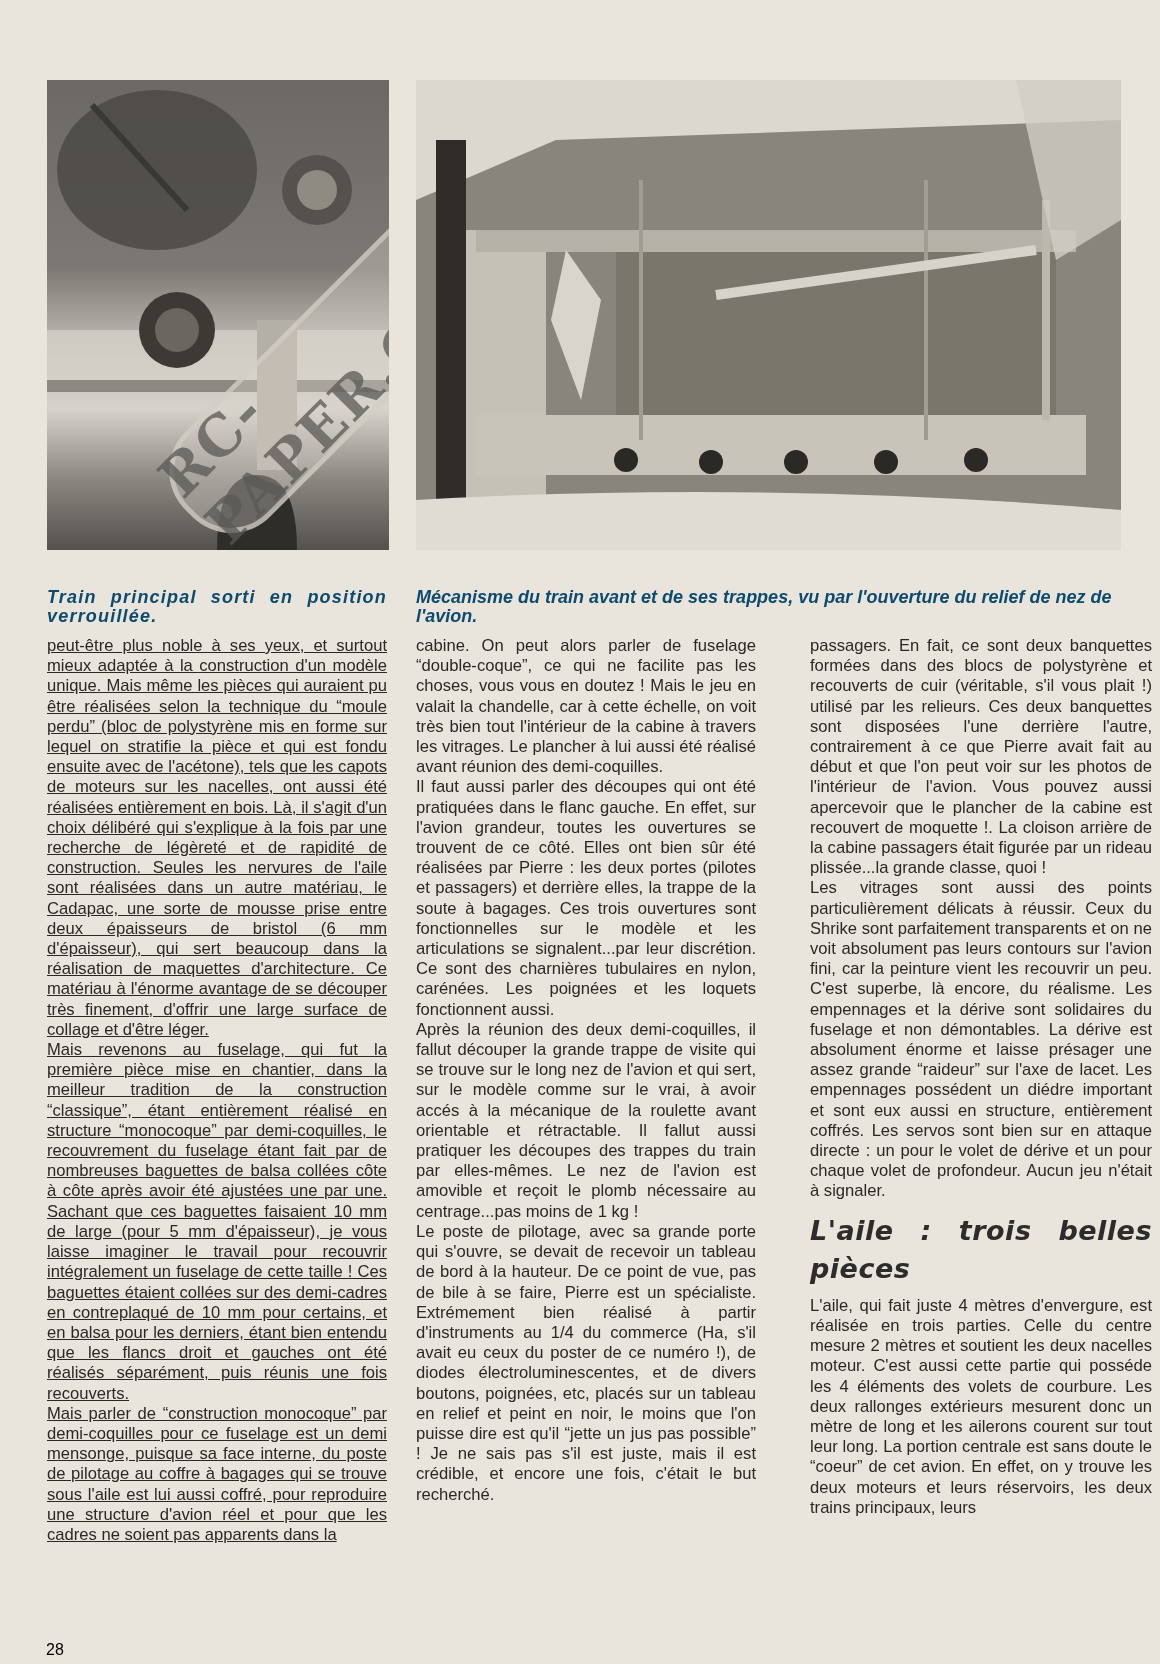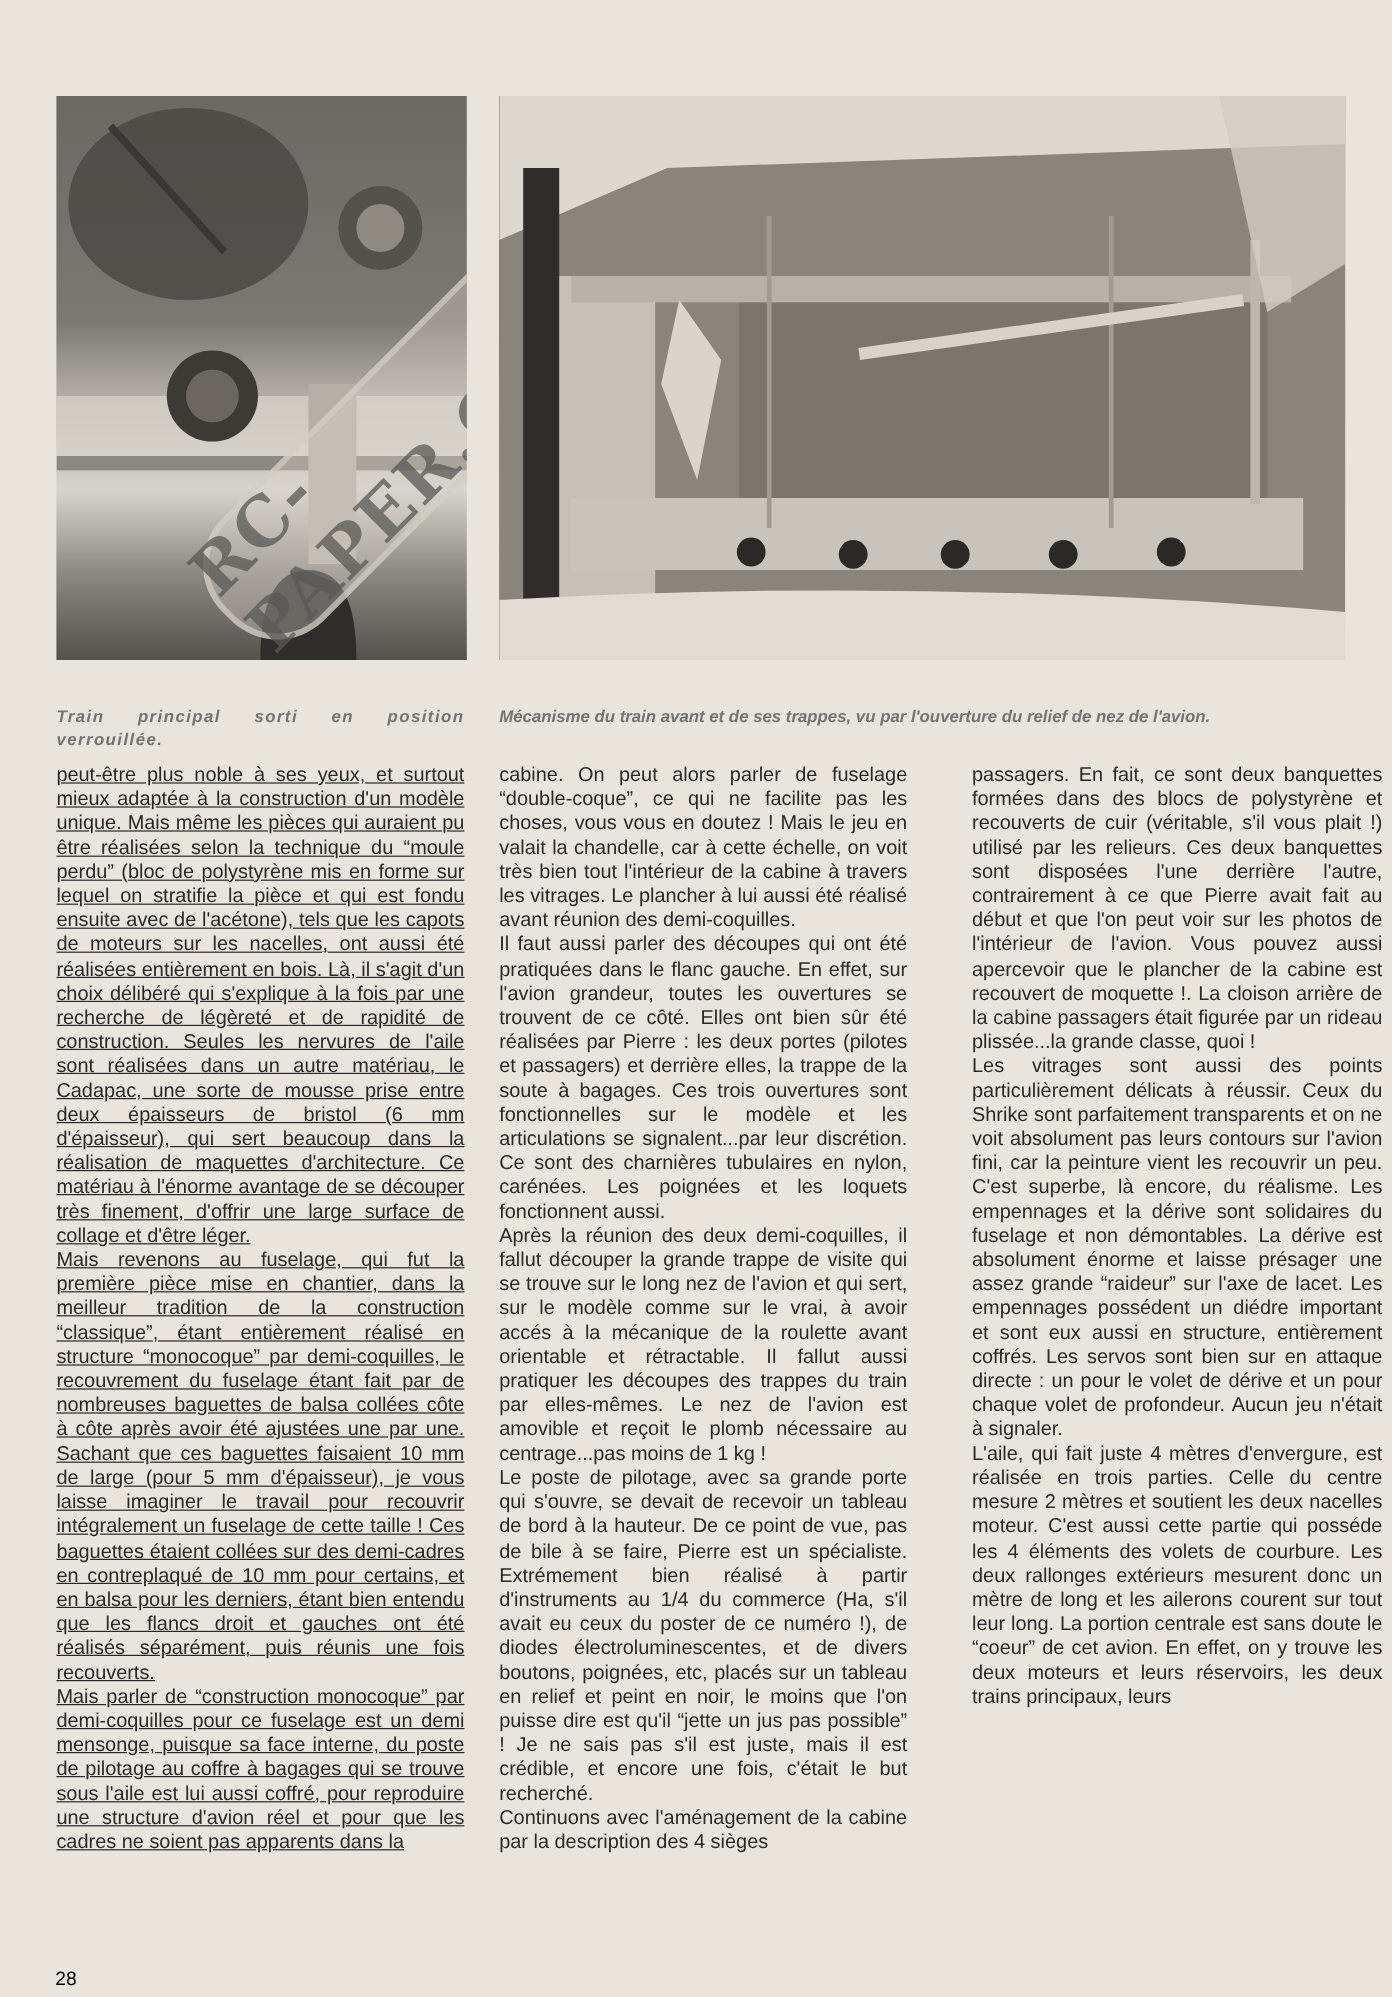--- a/index.html
+++ b/index.html
@@ -21,21 +21,21 @@
     position: absolute; left: 70px; top: 200px; width: 480px; height: 110px;
     transform: rotate(-45deg); transform-origin: center;
     border: 5px solid rgba(210,205,195,0.7); border-radius: 55px;
     background: rgba(220,215,205,0.35);
     display: flex; align-items: center; justify-content: center;
     font-family: "DejaVu Serif", serif; font-weight: bold; font-size: 56px;
     color: rgba(90,88,84,0.75); letter-spacing: 2px;
   }
   .caption {
     position: absolute; top: 588px; font-weight: bold; font-style: italic;
-    font-size: 14px; line-height: 19px; color: #737373;
+    font-size: 18px; line-height: 19px; color: #0c4a6e;
   }
   #caption-left { left: 47px; width: 340px; text-align: justify; text-align-last: left; letter-spacing: 1.2px; }
   #caption-right { left: 416px; width: 705px; }
   .col {
     position: absolute; top: 636px; width: 340px;
     font-size: 16.6px; line-height: 20.2px; text-align: justify;
   }
   #col-1 { left: 47px; text-decoration: underline; }
   #col-2 { left: 416px; }
   #col-3 { left: 810px; width: 342px; }
@@ -99,22 +99,22 @@
   <p>peut-être plus noble à ses yeux, et surtout mieux adaptée à la construction d'un modèle unique. Mais même les pièces qui auraient pu être réalisées selon la technique du “moule perdu” (bloc de polystyrène mis en forme sur lequel on stratifie la pièce et qui est fondu ensuite avec de l'acétone), tels que les capots de moteurs sur les nacelles, ont aussi été réalisées entièrement en bois. Là, il s'agit d'un choix délibéré qui s'explique à la fois par une recherche de légèreté et de rapidité de construction. Seules les nervures de l'aile sont réalisées dans un autre matériau, le Cadapac, une sorte de mousse prise entre deux épaisseurs de bristol (6 mm d'épaisseur), qui sert beaucoup dans la réalisation de maquettes d'architecture. Ce matériau à l'énorme avantage de se découper très finement, d'offrir une large surface de collage et d'être léger.</p>
   <p>Mais revenons au fuselage, qui fut la première pièce mise en chantier, dans la meilleur tradition de la construction “classique”, étant entièrement réalisé en structure “monocoque” par demi-coquilles, le recouvrement du fuselage étant fait par de nombreuses baguettes de balsa collées côte à côte après avoir été ajustées une par une. Sachant que ces baguettes faisaient 10 mm de large (pour 5 mm d'épaisseur), je vous laisse imaginer le travail pour recouvrir intégralement un fuselage de cette taille ! Ces baguettes étaient collées sur des demi-cadres en contreplaqué de 10 mm pour certains, et en balsa pour les derniers, étant bien entendu que les flancs droit et gauches ont été réalisés séparément, puis réunis une fois recouverts.</p>
   <p>Mais parler de “construction monocoque” par demi-coquilles pour ce fuselage est un demi mensonge, puisque sa face interne, du poste de pilotage au coffre à bagages qui se trouve sous l'aile est lui aussi coffré, pour reproduire une structure d'avion réel et pour que les cadres ne soient pas apparents dans la</p>
 </div>
 
 <div class="col" id="col-2">
   <p>cabine. On peut alors parler de fuselage “double-coque”, ce qui ne facilite pas les choses, vous vous en doutez ! Mais le jeu en valait la chandelle, car à cette échelle, on voit très bien tout l'intérieur de la cabine à travers les vitrages. Le plancher à lui aussi été réalisé avant réunion des demi-coquilles.</p>
   <p>Il faut aussi parler des découpes qui ont été pratiquées dans le flanc gauche. En effet, sur l'avion grandeur, toutes les ouvertures se trouvent de ce côté. Elles ont bien sûr été réalisées par Pierre : les deux portes (pilotes et passagers) et derrière elles, la trappe de la soute à bagages. Ces trois ouvertures sont fonctionnelles sur le modèle et les articulations se signalent...par leur discrétion. Ce sont des charnières tubulaires en nylon, carénées. Les poignées et les loquets fonctionnent aussi.</p>
   <p>Après la réunion des deux demi-coquilles, il fallut découper la grande trappe de visite qui se trouve sur le long nez de l'avion et qui sert, sur le modèle comme sur le vrai, à avoir accés à la mécanique de la roulette avant orientable et rétractable. Il fallut aussi pratiquer les découpes des trappes du train par elles-mêmes. Le nez de l'avion est amovible et reçoit le plomb nécessaire au centrage...pas moins de 1 kg !</p>
   <p>Le poste de pilotage, avec sa grande porte qui s'ouvre, se devait de recevoir un tableau de bord à la hauteur. De ce point de vue, pas de bile à se faire, Pierre est un spécialiste. Extrémement bien réalisé à partir d'instruments au 1/4 du commerce (Ha, s'il avait eu ceux du poster de ce numéro !), de diodes électroluminescentes, et de divers boutons, poignées, etc, placés sur un tableau en relief et peint en noir, le moins que l'on puisse dire est qu'il “jette un jus pas possible” ! Je ne sais pas s'il est juste, mais il est crédible, et encore une fois, c'était le but recherché.</p>
-  <p>Continuons avec l'aménagement de la cabine par la description des 4 sièges</p>
 </div>
 
 <div class="col" id="col-3">
   <p>passagers. En fait, ce sont deux banquettes formées dans des blocs de polystyrène et recouverts de cuir (véritable, s'il vous plait !) utilisé par les relieurs. Ces deux banquettes sont disposées l'une derrière l'autre, contrairement à ce que Pierre avait fait au début et que l'on peut voir sur les photos de l'intérieur de l'avion. Vous pouvez aussi apercevoir que le plancher de la cabine est recouvert de moquette !. La cloison arrière de la cabine passagers était figurée par un rideau plissée...la grande classe, quoi !</p>
   <p>Les vitrages sont aussi des points particulièrement délicats à réussir. Ceux du Shrike sont parfaitement transparents et on ne voit absolument pas leurs contours sur l'avion fini, car la peinture vient les recouvrir un peu. C'est superbe, là encore, du réalisme. Les empennages et la dérive sont solidaires du fuselage et non démontables. La dérive est absolument énorme et laisse présager une assez grande “raideur” sur l'axe de lacet. Les empennages possédent un diédre important et sont eux aussi en structure, entièrement coffrés. Les servos sont bien sur en attaque directe : un pour le volet de dérive et un pour chaque volet de profondeur. Aucun jeu n'était à signaler.</p>
+  <h2>L'aile : trois belles pièces</h2>
   <p>L'aile, qui fait juste 4 mètres d'envergure, est réalisée en trois parties. Celle du centre mesure 2 mètres et soutient les deux nacelles moteur. C'est aussi cette partie qui posséde les 4 éléments des volets de courbure. Les deux rallonges extérieurs mesurent donc un mètre de long et les ailerons courent sur tout leur long. La portion centrale est sans doute le “coeur” de cet avion. En effet, on y trouve les deux moteurs et leurs réservoirs, les deux trains principaux, leurs</p>
 </div>
 
 <div id="page-number">28</div>
 
 </body></html>

